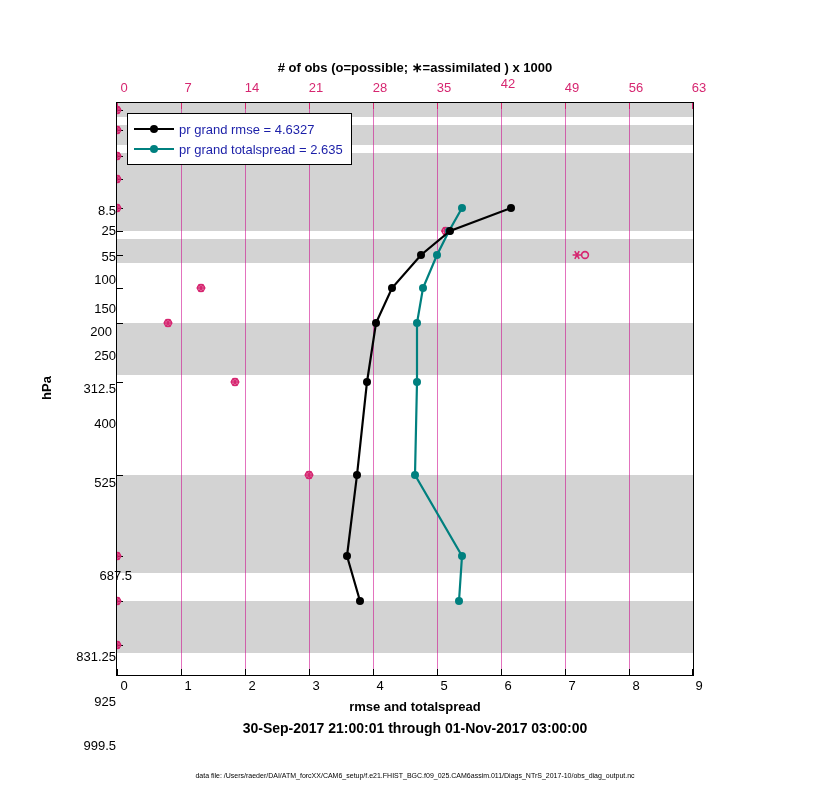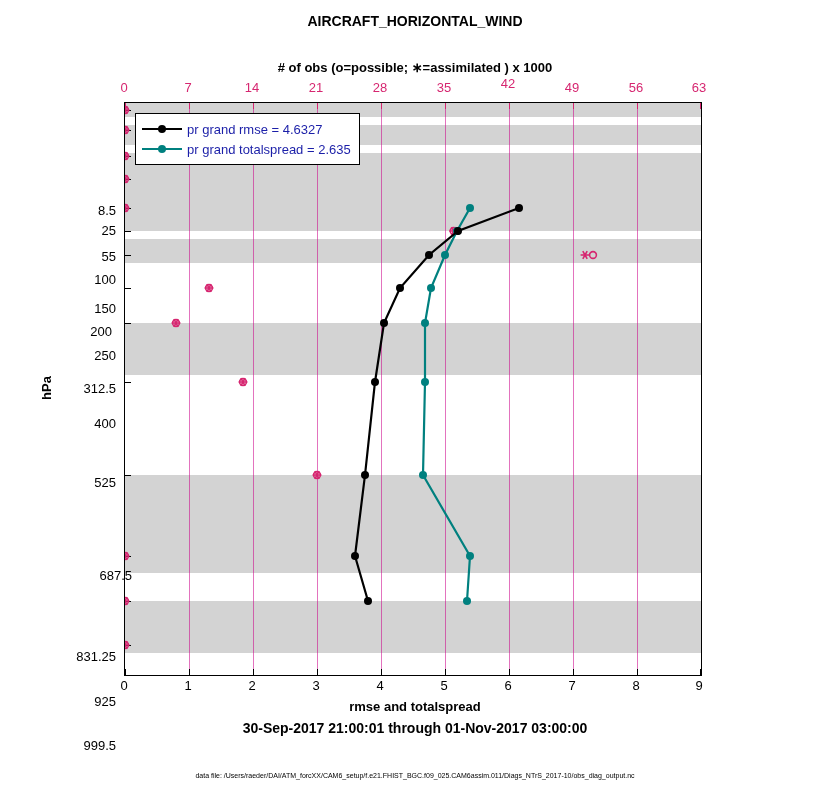--- a/index.html
+++ b/index.html
@@ -39,21 +39,21 @@
     top: 60px;
     width: 830px;
     text-align: center;
     font-size: 13px;
     font-weight: bold;
     color: #000000;
   }
   
   #plot {
     position: absolute;
-    left: 124px;
+    left: 116px;
     top: 102px;
     width: 576px;
     height: 572px;
     border: 1px solid #000000;
     box-sizing: content-box;
     background: #ffffff;
   }
   .band {
     position: absolute;
     left: 0;
@@ -150,21 +150,20 @@
     font-size: 13px;
     color: #1b1fa8;
     margin-left: 4px;
   }
   svg { display: block; }
 </style>
 </head>
 <body>
 
 <div id="title-block">
-  <div id="title-sub">AIRCRAFT_HORIZONTAL_WIND</div>
 </div>
 
 <div id="top-axis-label"># of obs (o=possible; ∗=assimilated ) x 1000</div>
 
 <div id="ylabel">hPa</div>
 
 <div id="plot">
 
   <div class="band" style="top:0px;height:14px;"></div>
   <div class="band" style="top:22px;height:20px;"></div>

